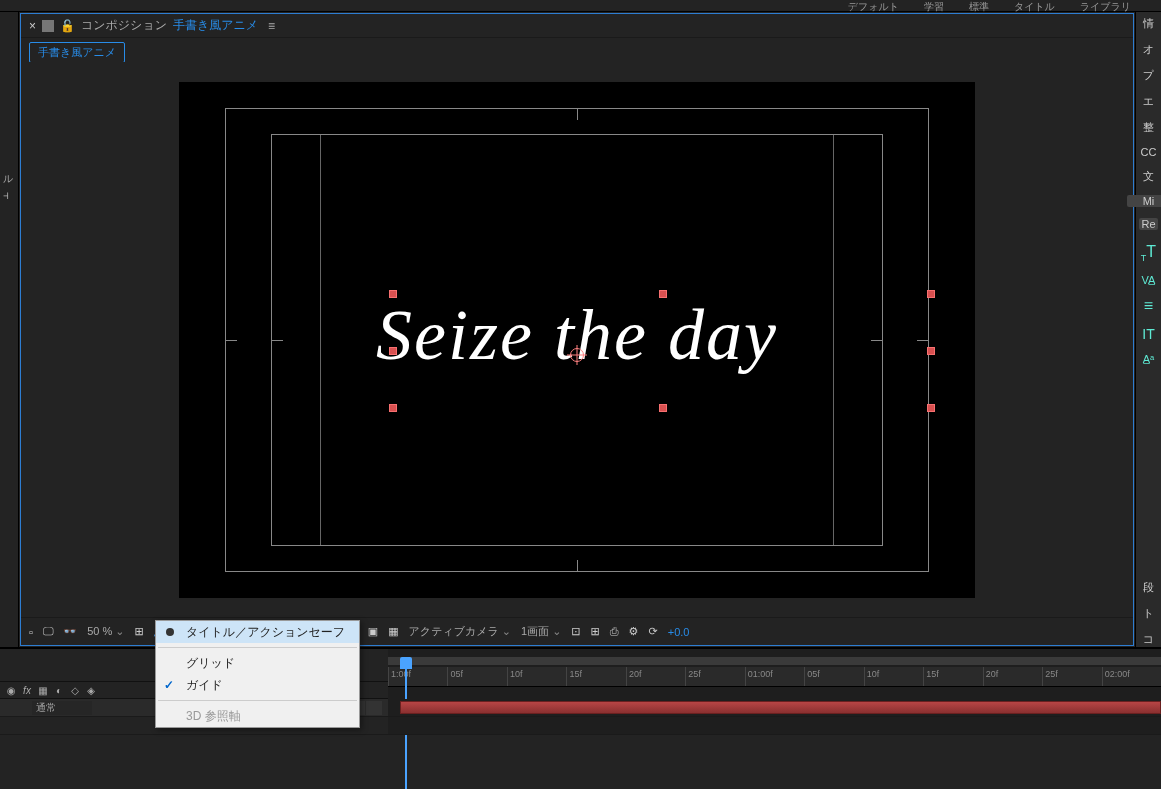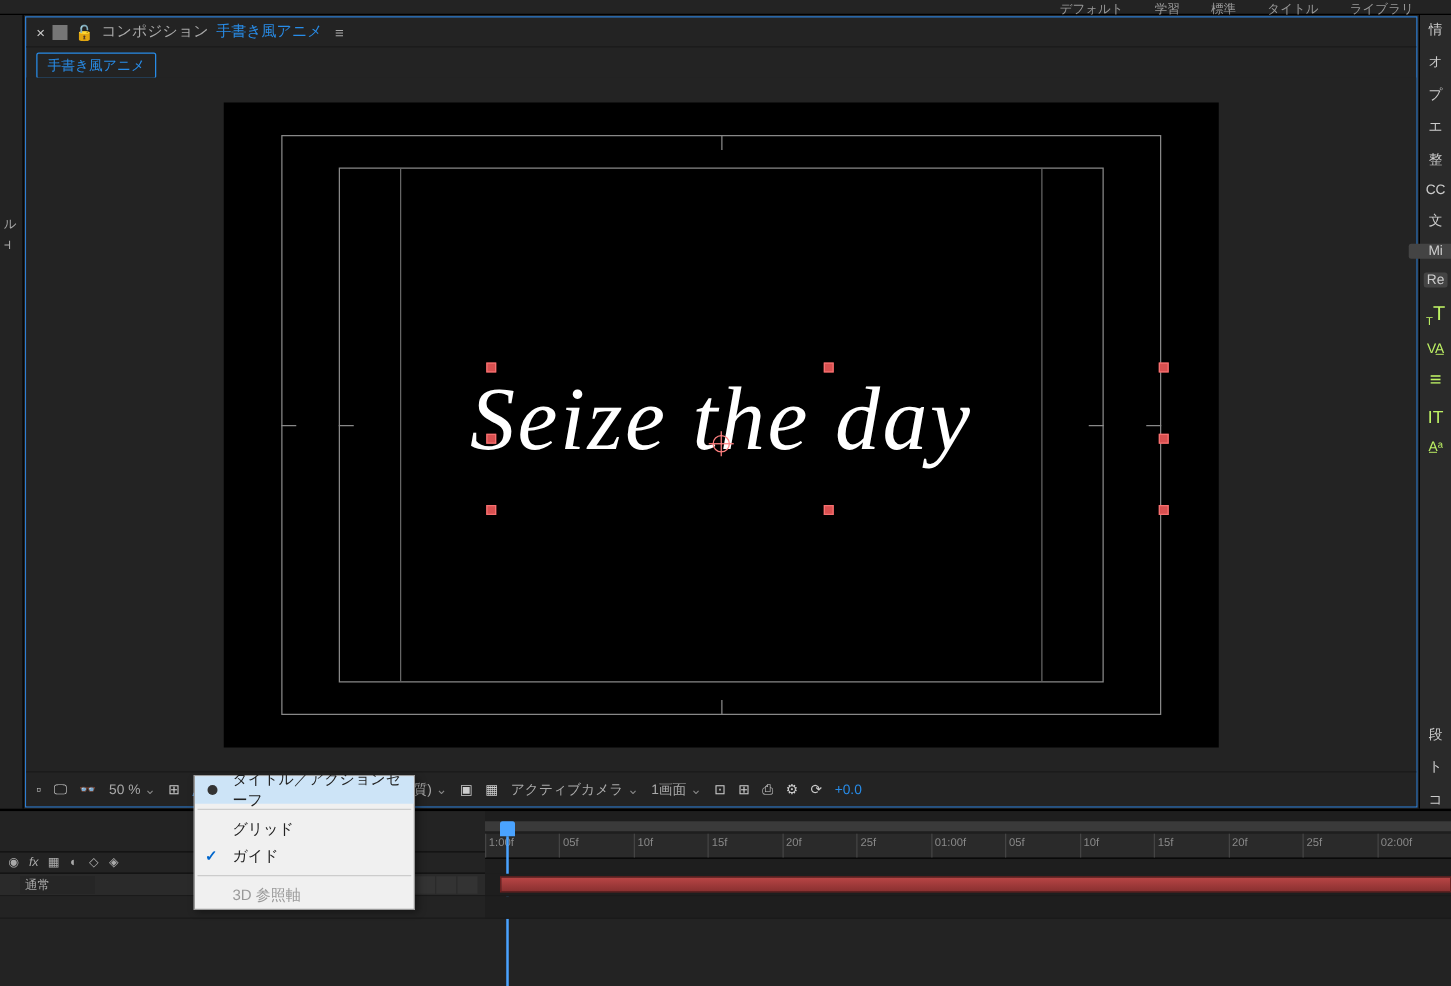--- a/index.html
+++ b/index.html
@@ -35,22 +35,22 @@
   .anchor::before, .anchor::after { content:''; position:absolute; background:#ff8080;}
   .anchor::before { left:50%; top:-4px; bottom:-4px; width:1px; transform:translateX(-50%);}
   .anchor::after { top:50%; left:-4px; right:-4px; height:1px; transform:translateY(-50%);}
   .viewer-footer { height: 28px; background: #232323; display: flex; align-items: center; gap: 10px; padding: 0 8px; font-size: 11px; color: #aaa; border-top: 1px solid #1a1a1a;}
   .vf-icon { color: #ccc; display: inline-flex; align-items: center;}
   .vf-text { white-space: nowrap; }
   .vf-drop::after { content: ' ⌄'; color: #888; }
   .vf-blue { color: #288ce8; }
   .right-panel { width: 26px; background: #2a2a2a; border-left: 1px solid #000; display: flex; flex-direction: column; align-items: center; padding-top: 4px; gap: 11px; font-size: 10px; color: #ccc;}
   .right-panel .tab { writing-mode: horizontal-tb; font-size: 11px;}
-  .right-panel .iconbtn { font-size: 16px; color: #bef264; }
-  .context-menu { position: absolute; left: 155px; top: 620px; width: 177px; background: #f0f0f0; border: 1px solid #999; box-shadow: 2px 2px 6px rgba(0,0,0,.4); font-size: 12px; color: #222; z-index: 1000;}
+  .right-panel .iconbtn { font-size: 16px; color: #5eead4; }
+  .context-menu { position: absolute; left: 155px; top: 620px; width: 205px; background: #f0f0f0; border: 1px solid #999; box-shadow: 2px 2px 6px rgba(0,0,0,.4); font-size: 12px; color: #222; z-index: 1000;}
   .context-menu .item { display: flex; align-items: center; height: 22px; padding: 0 8px 0 30px; position: relative;}
   .context-menu .item.disabled { color: #999;}
   .context-menu .sep { height: 1px; background: #ccc; margin: 4px 2px;}
   .context-menu .dot { position: absolute; left: 10px; width: 8px; height: 8px; background: #333; border-radius: 50%;}
   .context-menu .check { position: absolute; left: 8px; color: #0066cc; font-weight: bold;}
   .context-menu .hl { background: #cde4f7;}
   .timeline { position: absolute; left: 0; right: 0; top: 647px; bottom: 0; background: #232323; border-top: 2px solid #000;}
   .tl-header-row { height: 50px; display: flex;}
   .tl-left-head { width: 388px; background: #232323; position: relative;}
   .tl-layer-head { position: absolute; bottom: 0; left: 0; right: 0; height: 18px; display: flex; align-items: center; padding-left: 4px; gap: 2px; border-top: 1px solid #111; border-bottom: 1px solid #111; font-size: 10px; color: #aaa;}
@@ -61,21 +61,21 @@
   .tl-tick span { position: absolute; left: 2px; top: 2px;}
   .tl-workarea { position: absolute; left: 0; right: 0; top: 8px; height: 8px; background: #3a3a3a;}
   .tl-playhead { position: absolute; left: 12px; top: 8px; width: 12px; height: 30px;}
   .tl-playhead .head { width: 12px; height: 12px; background: #4aa3ff; border-radius: 2px 2px 0 0;}
   .tl-playhead .line { position: absolute; left: 5px; top: 12px; width: 2px; height: 120px; background: #4aa3ff;}
   .tl-rows { display: flex;}
   .tl-left-rows { width: 388px;}
   .tl-row { height: 18px; display: flex; align-items: center; background: #2a2a2a; border-bottom: 1px solid #1a1a1a; font-size: 10px; color: #aaa; padding-left: 6px;}
   .tl-row .cells { display: flex; gap: 1px; margin-left: auto; margin-right: 6px;}
   .tl-row .cell { width: 16px; height: 14px; background: #333;}
-  .tl-row .mode { width: 60px; background: #262626; padding: 0 4px; margin-left: 10px;}
+  .tl-row .mode { width: 60px; background: #262626; padding: 0 4px; margin-left: 26px;}
   .tl-right-rows { flex: 1; position: relative;}
   .tl-track { height: 18px; position: relative; border-bottom: 1px solid #1a1a1a; background: #1e1e1e;}
   .tl-bar { position: absolute; left: 12px; right: 0; top: 2px; bottom: 2px; background: linear-gradient(#b84545, #8a3030); border: 1px solid #6a2020;}
   .tl-empty { height: 50px;}
 </style>
 </head>
 <body>
 
 <div class="top-strip">
   <div class="workspace-bar">

